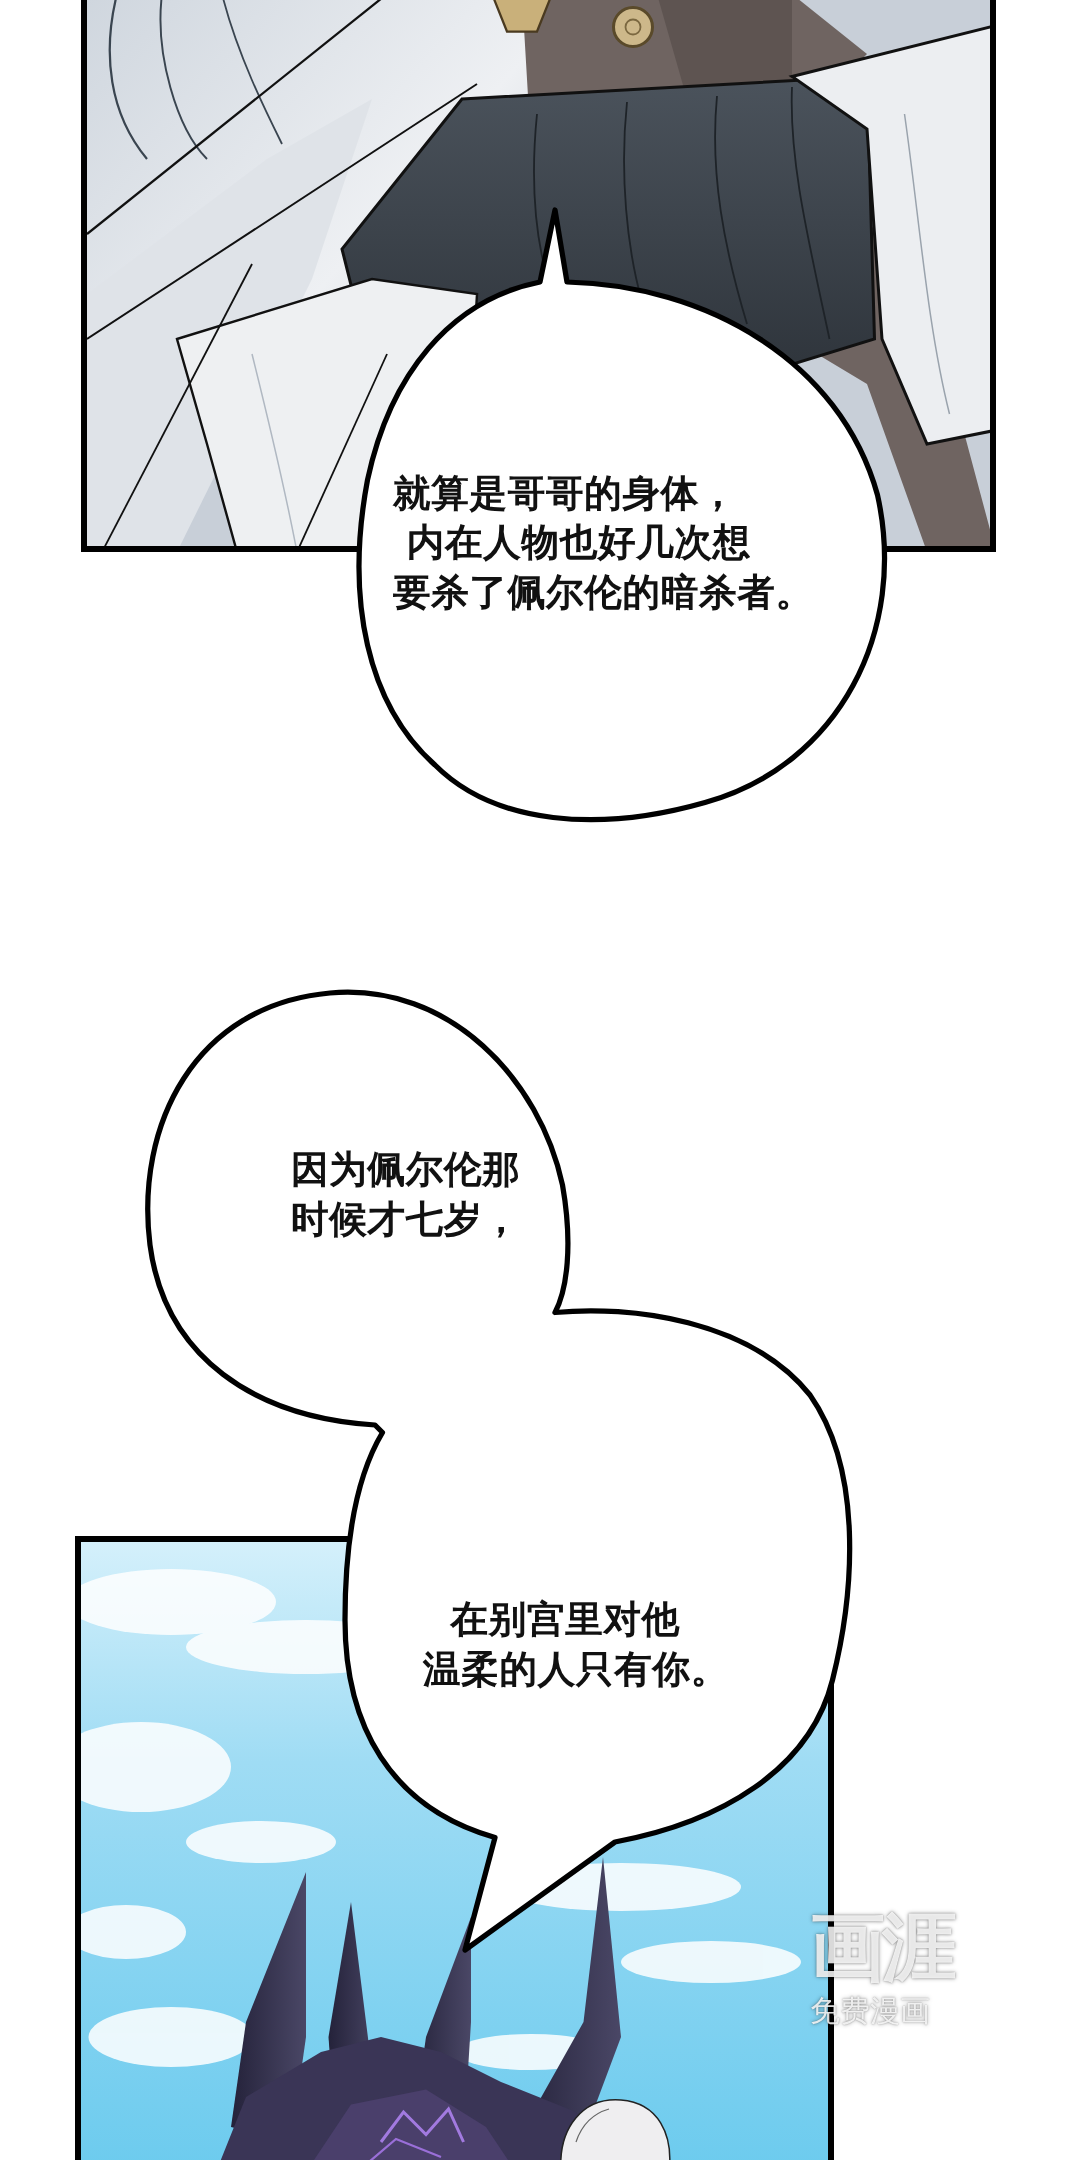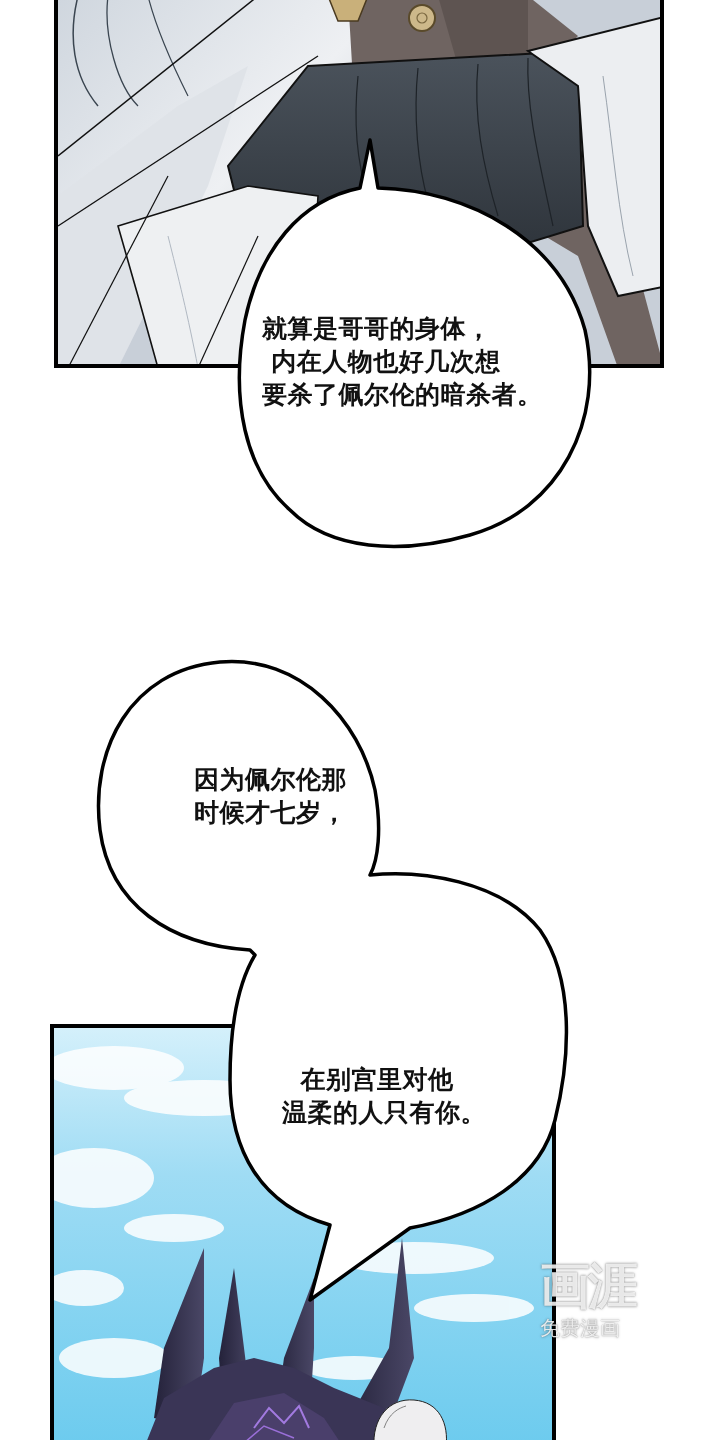--- a/index.html
+++ b/index.html
@@ -21,21 +21,21 @@
     }
     .speech-text {
       position: absolute; color: #111; font-size: 25px; line-height: 33px;
       font-weight: bold; letter-spacing: 0.5px; white-space: pre;
     }
     .watermark {
       position: absolute; left: 540px; top: 1258px; width: 120px; height: 100px;
       color: rgba(255,255,255,0.85);
       text-shadow: 0 0 3px rgba(0,0,0,0.35), 0 0 1px rgba(0,0,0,0.4);
     }
-    .wm-logo { font-size: 50px; line-height: 56px; font-weight: bold; letter-spacing: -2px; }
+    .wm-logo { font-size: 50px; line-height: 56px; font-weight: bold; letter-spacing: -2px; margin-top: 12px; }
     .wm-sub { font-size: 20px; line-height: 28px; letter-spacing: 0px; }
   </style>
 </head>
 <body>
 
 <div class="panel-top">
   <svg width="610" height="372" viewBox="0 0 610 372">
     <defs>
       <linearGradient id="coatG" x1="0" y1="0" x2="1" y2="1">
         <stop offset="0" stop-color="#cfd6de"></stop>

